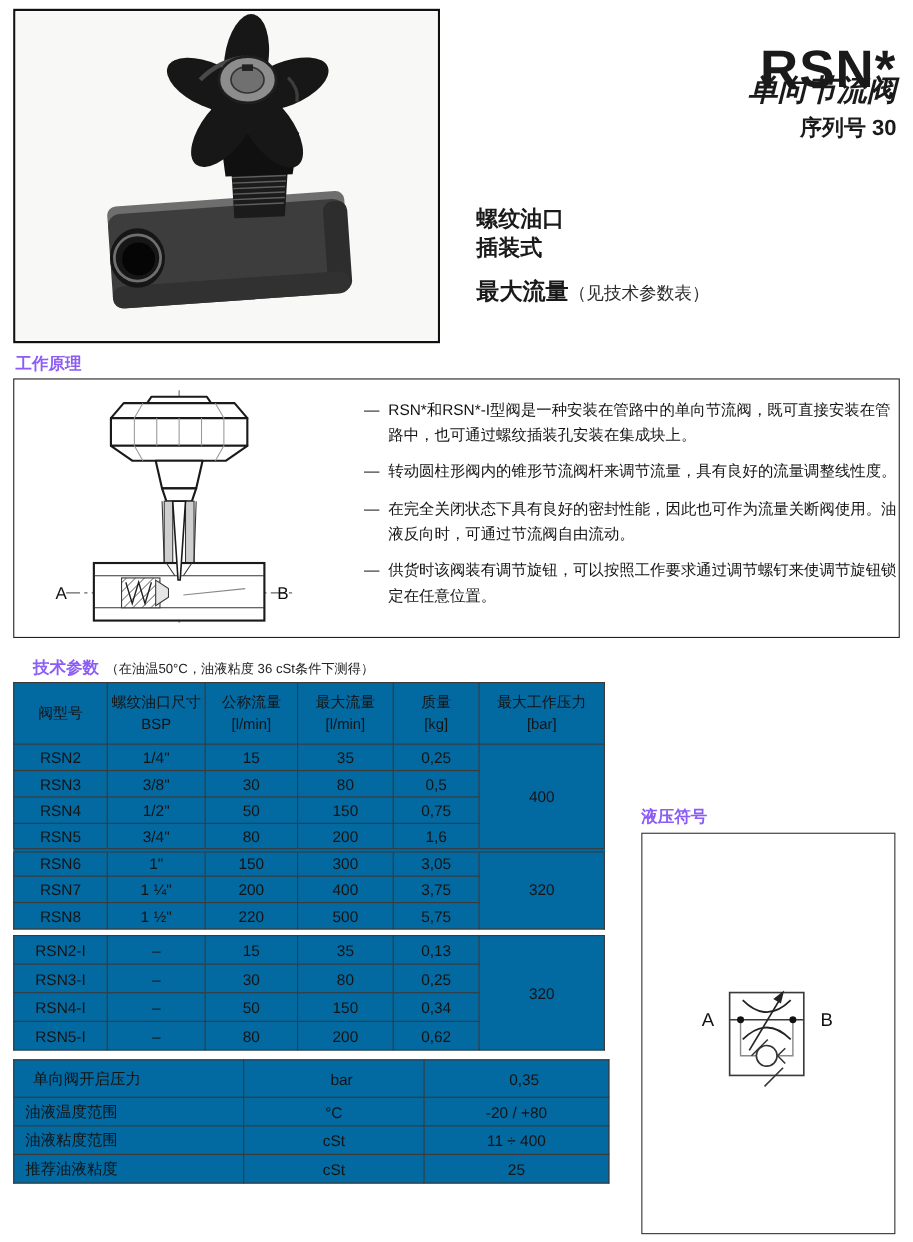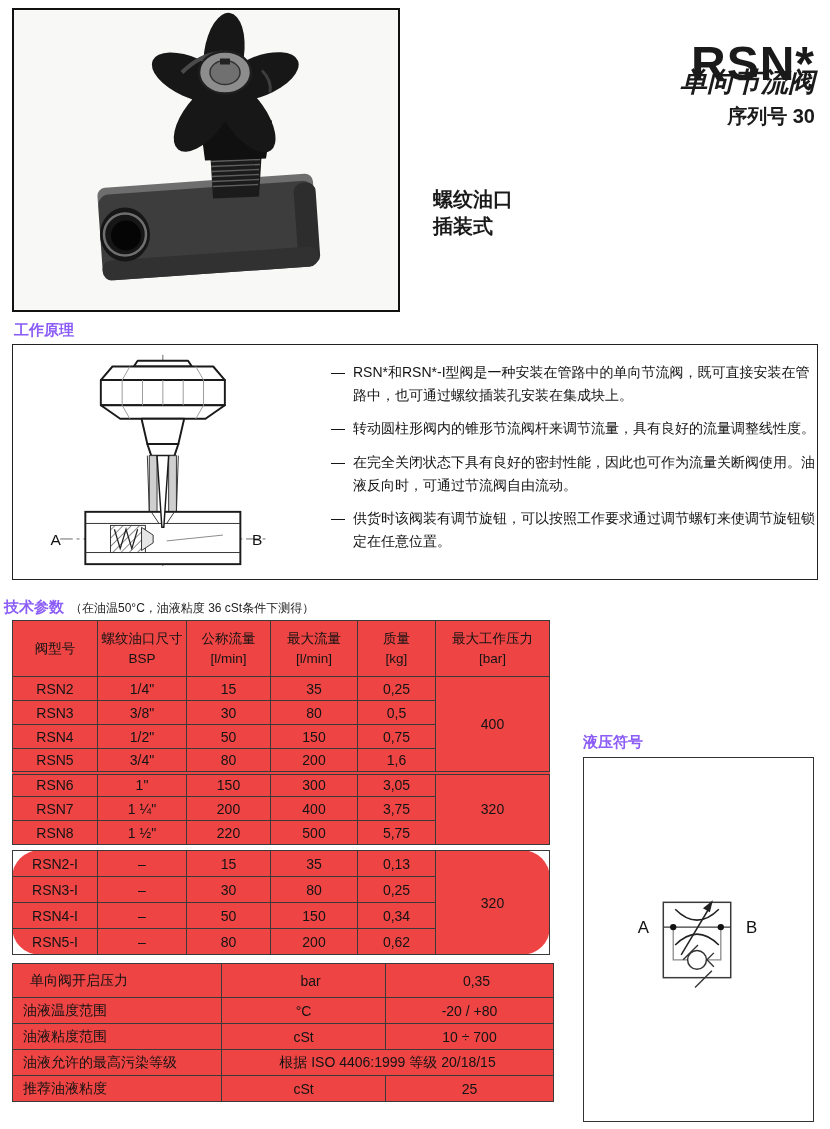--- a/index.html
+++ b/index.html
@@ -31,40 +31,40 @@
 
   
   .principle-box { left:12px; top:344px; width:806px; height:236px; border:1.5px solid #222; background:#fff; }
   .principle-draw { left:0; top:6px; width:290px; height:218px; }
   .principle-draw svg { width:100%; height:100%; display:block; }
   .bullets { left:318px; top:16px; width:486px; font-size:14px; line-height:1.62; color:#141414; }
   .bullet { display:flex; margin-bottom:11px; }
   .bullet .dash { flex:0 0 22px; font-weight:400; }
 
   
-  table { border-collapse:collapse; table-layout:fixed; background:#ef4444; }
+  table { border-collapse:collapse; table-layout:fixed; background:#0369a1; }
   td, th { border:1px solid #3a3a3a; font-size:14px; font-weight:400; text-align:center; vertical-align:middle; padding:0 3px; color:#141414; }
   .t-main  { left:12px; top:620px; width:537px; }
   .t-main th { height:56px; line-height:1.45; }
   .t-main td { height:24px;margin-left:12px; }
   .t-main th .hl { display:block; font-size:13.5px; }
   .t-main tr.sep td { border-top:4px double #3a3a3a; }
-  .t-i { left:12px; top:850px; width:537px;border-radius:28px; }
+  .t-i { left:12px; top:850px; width:537px; }
   .t-i td { height:26px; }
   .t-params { left:12px; top:963px; width:541px; }
   .t-params td { height:26px; }
   .t-params td.lab { text-align:left; padding-left:10px; }
   .t-params tr.first td { height:34px;padding-left:17px; }
 
   
   .symbol-head { left:583px; top:733px; }
   .symbol-box { left:583px; top:757px; width:231px; height:365px; border:1.5px solid #333; background:#fff; }
   .symbol-box svg { width:100%; height:100%; display:block; }
 
-  .tech-head { left:4px; top:598px;text-align:center; }
+  .tech-head { left:30px; top:598px;text-align:center; }
   .principle-head { left:14px; top:321px; }
 </style>
 </head>
 <body>
 
 <div class="abs photo-frame">
   <svg viewBox="0 0 384 299">
     <rect x="0" y="0" width="384" height="299" fill="#f8f8f6"></rect>
 
     <g transform="rotate(-4 195 218)">
@@ -111,20 +111,21 @@
 
 <div class="abs title-model">RSN*</div>
 <div class="abs title-sub">单向节流阀</div>
 <div class="abs title-series">序列号 30</div>
 
 <div class="abs intro">
   <div>螺纹油口</div>
   <div>插装式</div>
 </div>
 <div class="abs intro2">
+  <div><span class="b">最大流量</span><span class="n">（见技术参数表）</span></div>
 </div>
 
 <div class="abs sec-head principle-head">工作原理</div>
 <div class="abs principle-box">
   <div class="abs principle-draw">
     <svg viewBox="0 0 290 225">
       <defs>
         <pattern id="hatch" width="6" height="6" patternUnits="userSpaceOnUse" patternTransform="rotate(45)">
           <rect width="6" height="6" fill="#fff"></rect>
           <line x1="0" y1="0" x2="0" y2="6" stroke="#555" stroke-width="1.4"></line>
@@ -344,25 +345,21 @@
         <td>0,35</td>
       </tr>
   <tr>
         <td class="lab">油液温度范围</td>
         <td>°C</td>
         <td>-20 / +80</td>
       </tr>
   <tr>
         <td class="lab">油液粘度范围</td>
         <td>cSt</td>
-        <td>10 ÷ 700</td>
-      </tr>
-  <tr>
-        <td class="lab">油液允许的最高污染等级</td>
-        <td colspan="2">根据 ISO 4406:1999 等级 20/18/15</td>
+        <td>11 ÷ 400</td>
       </tr>
   <tr>
         <td class="lab">推荐油液粘度</td>
         <td>cSt</td>
         <td>25</td>
       </tr>
 </tbody>
   </table>
 
 <div class="abs sec-head symbol-head">液压符号</div>

